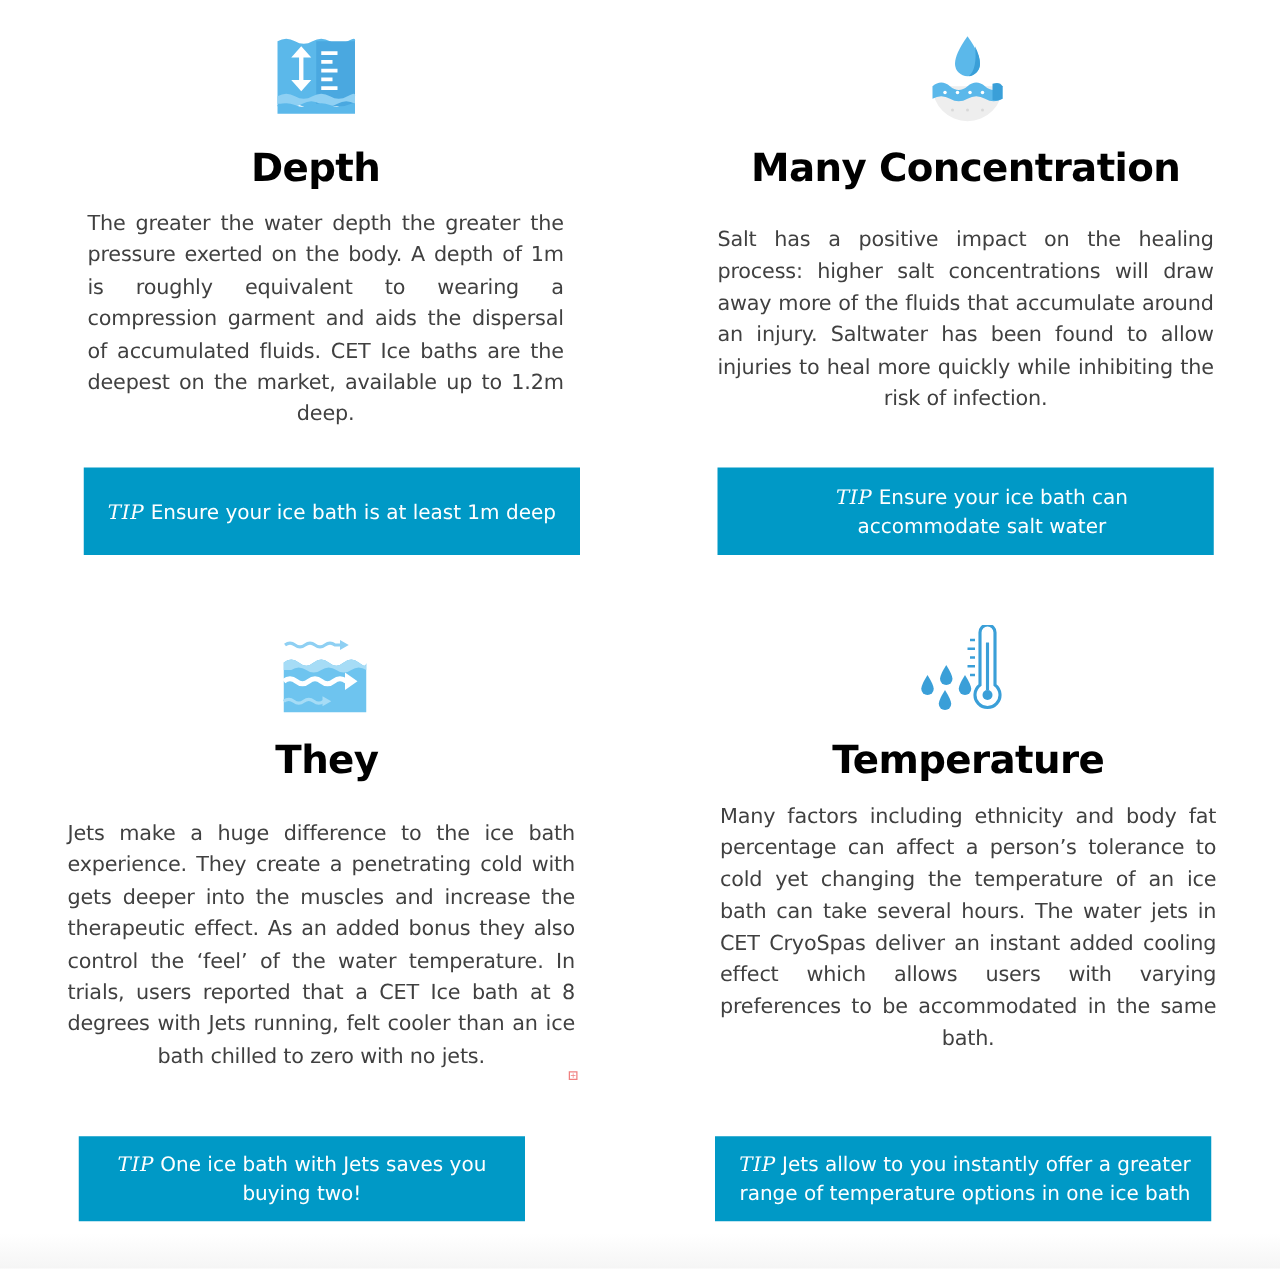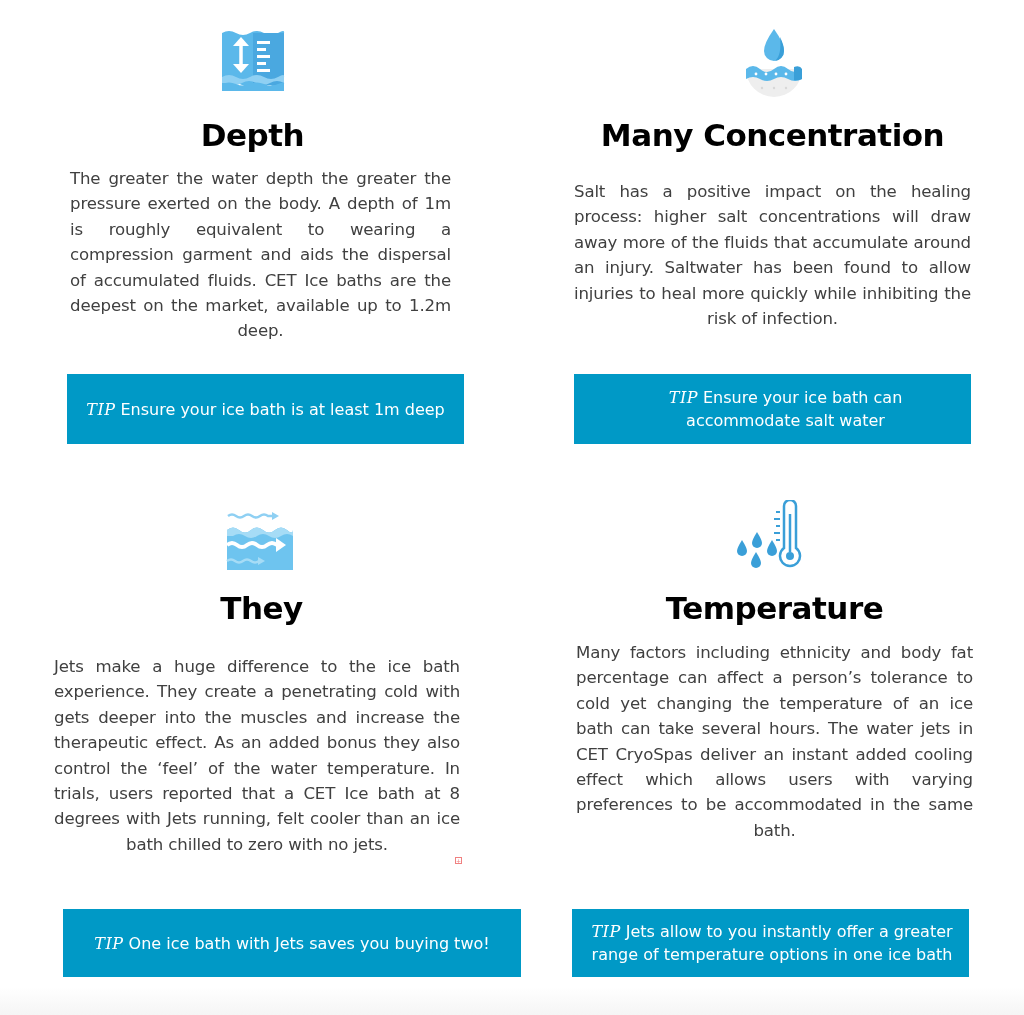--- a/index.html
+++ b/index.html
@@ -81,21 +81,21 @@
       <path d="M3 22 Q9 17 15 22 T27 22 T39 22 T51 22 T63 22 T69 22 L69 62 L3 62 Z" fill="#6ec4ef"></path>
       <path d="M3 22 Q9 17 15 22 T27 22 T39 22 T51 22 T63 22 T69 22 L69 28 Q63 24 57 28 T45 28 T33 28 T21 28 T9 28 L3 28 Z" fill="#a6dcf6"></path>
       <path d="M3 37 Q8 33 13 37 T23 37 T33 37 T43 37 T53 37" stroke="#fff" stroke-width="4" fill="none"></path>
       <polygon points="52,30 62,37 52,44" fill="#fff"></polygon>
       <path d="M3 53 Q7 50 11 53 T19 53 T27 53 T35 53" stroke="#a6dcf6" stroke-width="2.5" fill="none"></path>
       <polygon points="34,49 41,53 34,57" fill="#a6dcf6"></polygon>
     </svg>
   </div>
   <div class="heading" style="top:90px;">They</div>
   <div class="body-text" style="top:154px; left:-9px; right:0;">Jets make a huge difference to the ice bath experience. They create a penetrating cold with gets deeper into the muscles and increase the therapeutic effect.  As an added bonus they also control the ‘feel’ of the water temperature. In trials, users reported that a CET Ice bath at 8 degrees with Jets running, felt cooler than an ice bath chilled to zero with no jets.</div>
-  <div class="tip" style="left:0; top:409px; width:458px; height:68px;">
+  <div class="tip" style="left:0; top:409px; width:357px; height:68px;">
     <span><span class="tip-label">TIP</span><span>One ice bath with Jets saves you buying two!</span></span>
   </div>
 </div>
 <div class="marker" style="left:455px; top:857px;">+</div>
 
 <div class="card" style="left:576px; top:500px; width:397px; height:480px;">
   <div class="icon" style="left:156px; top:0; width:76px; height:72px;">
     <svg width="76" height="72" viewBox="0 0 76 72">
       <g fill="#3a9fd8">
         <path d="M10 40 Q5 48 5 51 A5 5 0 0 0 15 51 Q15 48 10 40 Z"></path>

